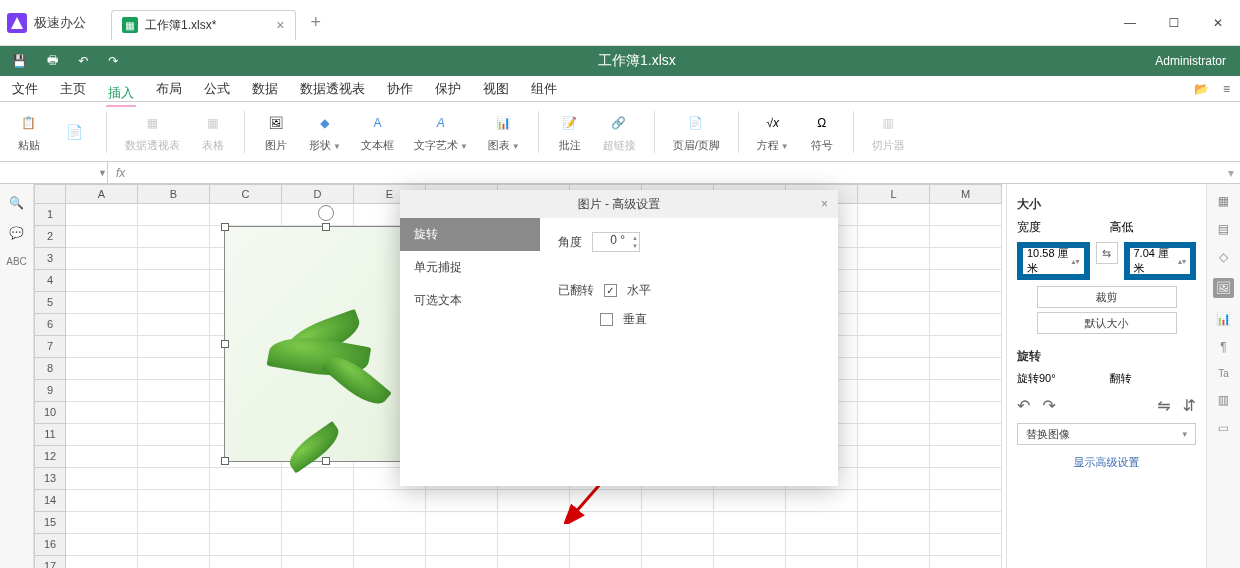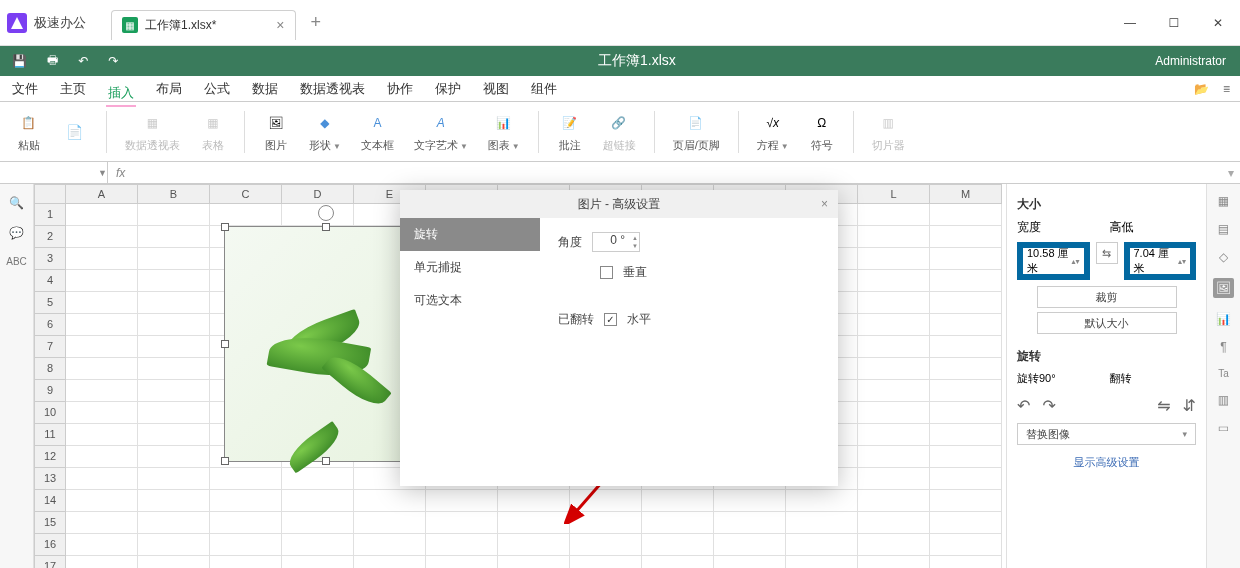--- a/index.html
+++ b/index.html
@@ -637,24 +637,24 @@
       <div class="dlg-row">
         <span>角度</span>
         <div class="dlg-input">
           <span>0 °</span>
           <div class="spin">
               <span>▲</span>
               <span>▼</span>
             </div>
         </div>
       </div>
-      <div class="dlg-row" style="margin-left:42px;">
-        <span class="chk"></span>
-        <span>垂直</span>
-      </div>
       <div class="dlg-row" style="margin-top:30px;">
         <span>已翻转</span>
         <span class="chk checked"></span>
         <span>水平</span>
       </div>
+      <div class="dlg-row" style="margin-left:42px;">
+        <span class="chk"></span>
+        <span>垂直</span>
+      </div>
     </div>
   </div>
 </div>
 
 </body></html>

